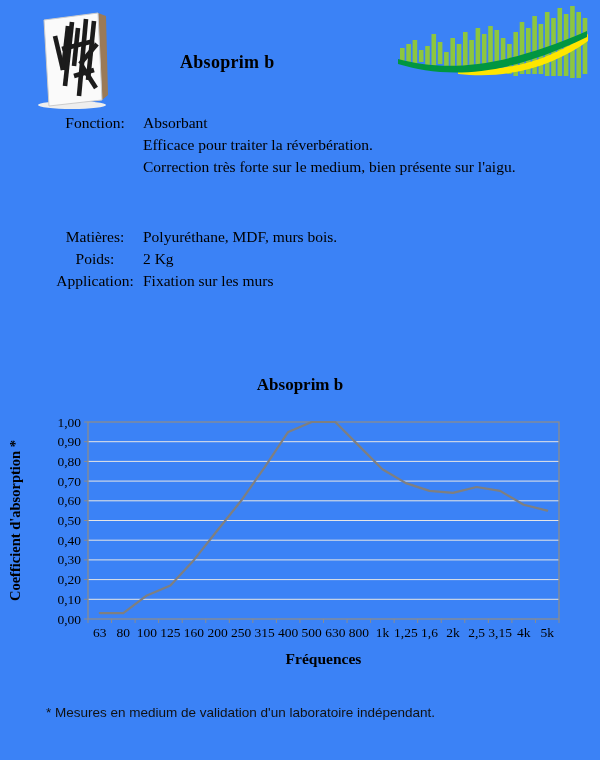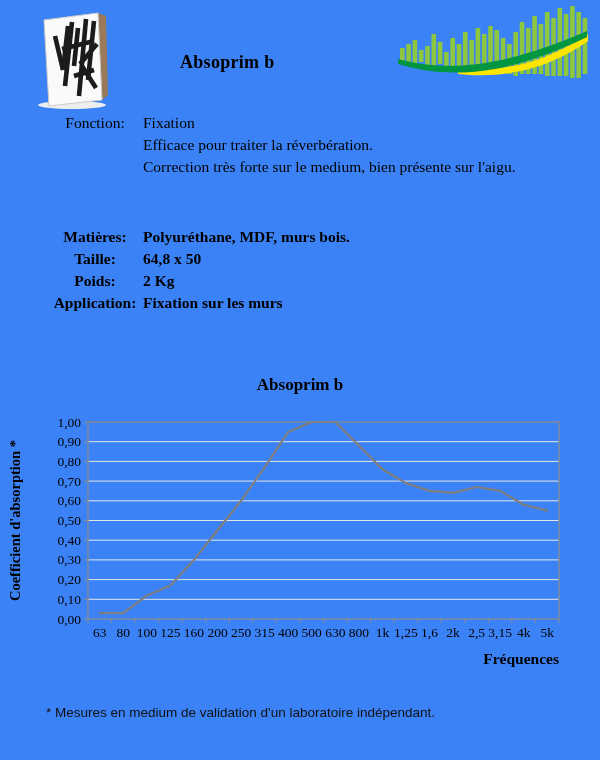--- a/index.html
+++ b/index.html
@@ -8,27 +8,27 @@
   
   .main-title{position:absolute;left:180px;top:52px;font-size:18px;font-weight:bold;letter-spacing:.3px;}
   .logo{position:absolute;left:28px;top:6px;width:90px;height:104px;}
   .decor{position:absolute;left:398px;top:4px;width:192px;height:84px;}
   
   .info-row{position:absolute;left:47px;display:flex;font-size:15.5px;line-height:22px;width:540px;}
   .info-label{width:96px;flex:0 0 96px;text-align:center;}
   .info-value{flex:1;}
   #fonction-row{top:112px;}
   #specs-block{position:absolute;left:47px;top:226px;width:540px;font-size:15.5px;line-height:22px;}
-  .spec-row{display:flex;font-weight:bold;}
+  .spec-row{display:flex;}
   
   .chart-title{position:absolute;left:0;top:375px;width:600px;text-align:center;
                font-size:17px;font-weight:bold;}
   .chart-svg{position:absolute;left:0;top:395px;width:600px;height:250px;}
   .chart-svg text{font-family:"Liberation Serif",serif;fill:#000;}
-  .x-axis-title{position:absolute;left:88px;top:650px;width:471px;text-align:right;
+  .x-axis-title{position:absolute;left:88px;top:650px;width:471px;text-align:center;
                 font-size:15.5px;font-weight:bold;}
   
   .footnote{position:absolute;left:46px;top:705px;width:520px;
             font-family:"Liberation Sans",sans-serif;font-size:13.5px;color:#111;}
 </style>
 </head>
 <body>
 
 <div class="canvas">
 
@@ -85,34 +85,30 @@
         <rect x="178.4" y="8" width="4.6" height="66" fill="#8dc63f"></rect>
         <rect x="184.7" y="14" width="4.6" height="56" fill="#8dc63f"></rect>
       </g>
       <path d="M60,64 C115,70 158,52 190,30 L190,37 C158,60 115,76 60,70 Z" fill="#ffe600"></path>
       <path d="M0,55 C45,67 100,66 189,27 L189,33 C100,76 45,73 0,60 Z" fill="#009641"></path>
     </svg>
 
   <div class="info-row" id="fonction-row">
     <div class="info-label">Fonction:</div>
     <div class="info-value">
-      <div>Fixation</div>
+      <div>Absorbant</div>
       <div>Efficace pour traiter la réverbération.</div>
       <div>Correction très forte sur le medium, bien présente sur l'aigu.</div>
     </div>
   </div>
 
   <div id="specs-block">
     <div class="spec-row">
       <div class="info-label">Matières:</div>
       <div class="info-value">Polyuréthane, MDF, murs bois.</div>
-    </div>
-    <div class="spec-row">
-      <div class="info-label">Taille:</div>
-      <div class="info-value">64,8 x 50</div>
     </div>
     <div class="spec-row">
       <div class="info-label">Poids:</div>
       <div class="info-value">2 Kg</div>
     </div>
     <div class="spec-row">
       <div class="info-label">Application:</div>
       <div class="info-value">Fixation sur les murs</div>
     </div>
   </div>

